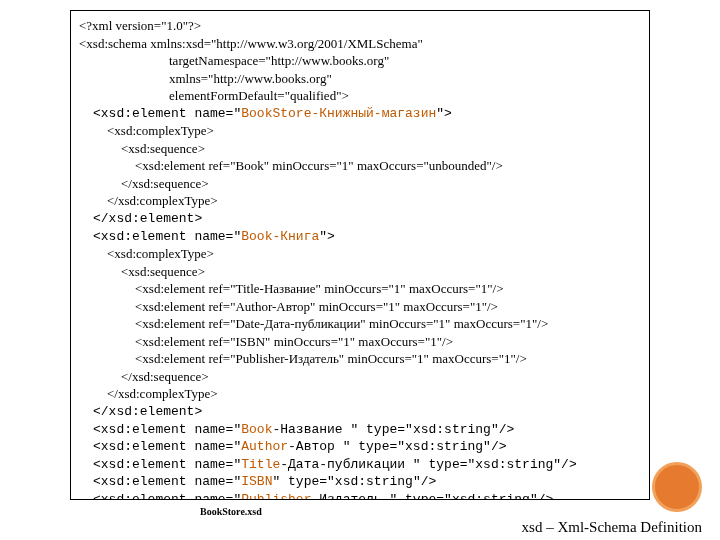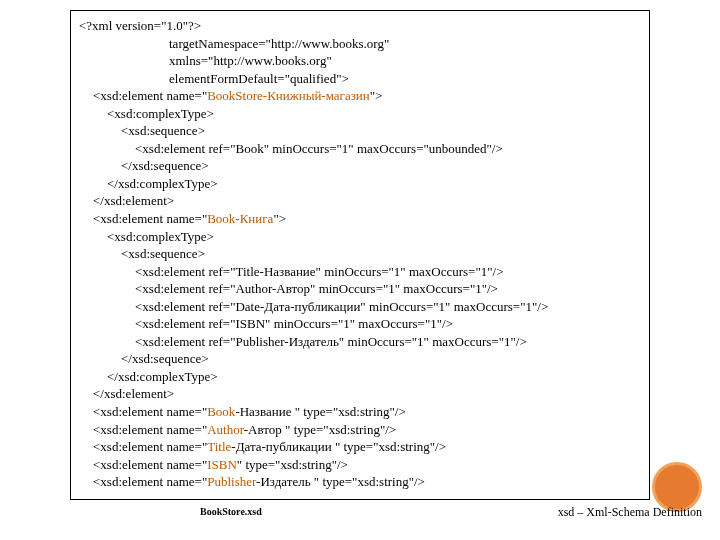--- a/index.html
+++ b/index.html
@@ -19,56 +19,57 @@
     top: 10px;
     width: 580px;
     height: 490px;
     border: 1px solid #000;
     padding: 6px 8px 6px 8px;
     box-sizing: border-box;
     line-height: 1.35;
     white-space: nowrap;
     overflow: hidden;
   }
-  .i1 { padding-left: 14px; display: block; }
+  .i1 { padding-left: 14px; display: block; font-family: Liberation Mono, monospace; }
   .i2 { padding-left: 28px; display: block; }
   .i3 { padding-left: 42px; display: block; }
   .i4 { padding-left: 56px; display: block; }
   .ix { padding-left: 90px; display: block; }
   .orange { color: #c05a00; }
   .caption {
     position: absolute;
     left: 200px;
     top: 506px;
     font-weight: bold;
     font-size: 10px;
   }
   .footnote {
     position: absolute;
     right: 18px;
-    bottom: 20px;
-    font-size: 12px;
+    bottom: 4px;
+    font-size: 15px;
     margin-left: 37px;
   }
   .circle {
     position: absolute;
     right: 18px;
     bottom: 28px;
     width: 44px;
     height: 44px;
     border-radius: 50%;
     background: #e67a2e;
     border: 3px solid #f2a05a;
   }
 </style>
 </head>
 <body>
 
 <div class="code-box">
   <span>&lt;?xml version="1.0"?&gt;</span><br>
+  <span>&lt;xsd:schema xmlns:xsd="http://www.w3.org/2001/XMLSchema"</span>
   <span class="ix">targetNamespace="http://www.books.org"</span>
   <span class="ix">xmlns="http://www.books.org"</span>
   <span class="ix">elementFormDefault="qualified"&gt;</span>
   <span class="i1"><span>&lt;xsd:element name="</span><span class="orange">BookStore-Книжный-магазин</span><span>"&gt;</span></span>
   <span class="i2">&lt;xsd:complexType&gt;</span>
   <span class="i3">&lt;xsd:sequence&gt;</span>
   <span class="i4">&lt;xsd:element ref="Book" minOccurs="1" maxOccurs="unbounded"/&gt;</span>
   <span class="i3">&lt;/xsd:sequence&gt;</span>
   <span class="i2">&lt;/xsd:complexType&gt;</span>
   <span class="i1">&lt;/xsd:element&gt;</span>

